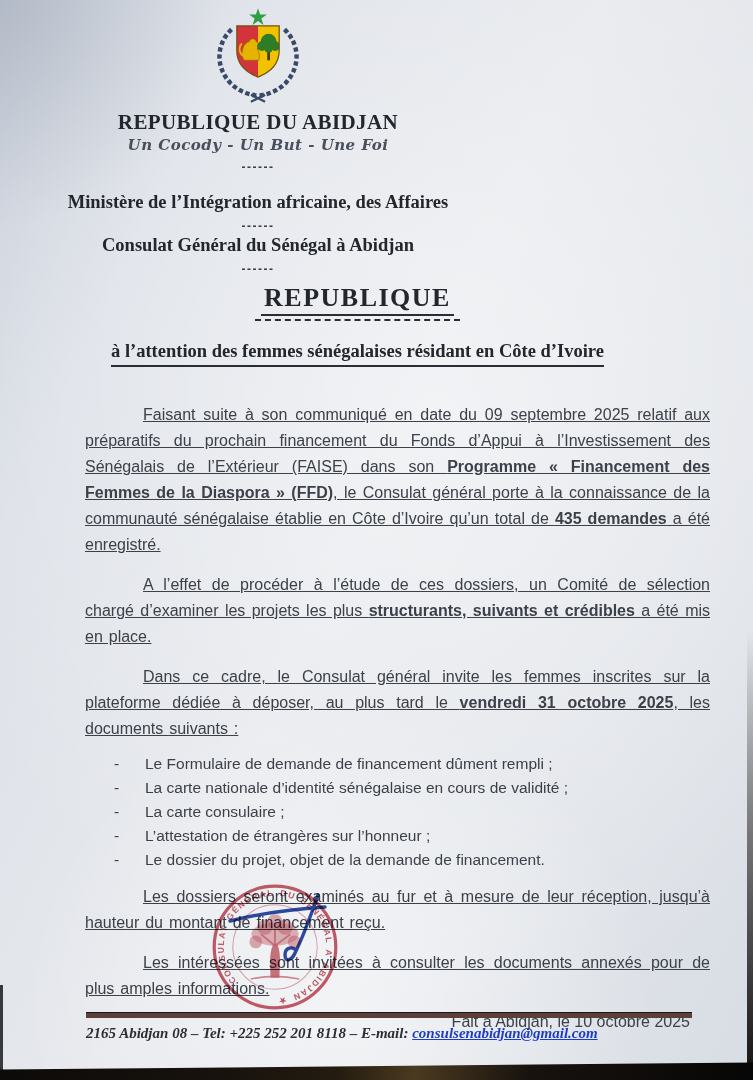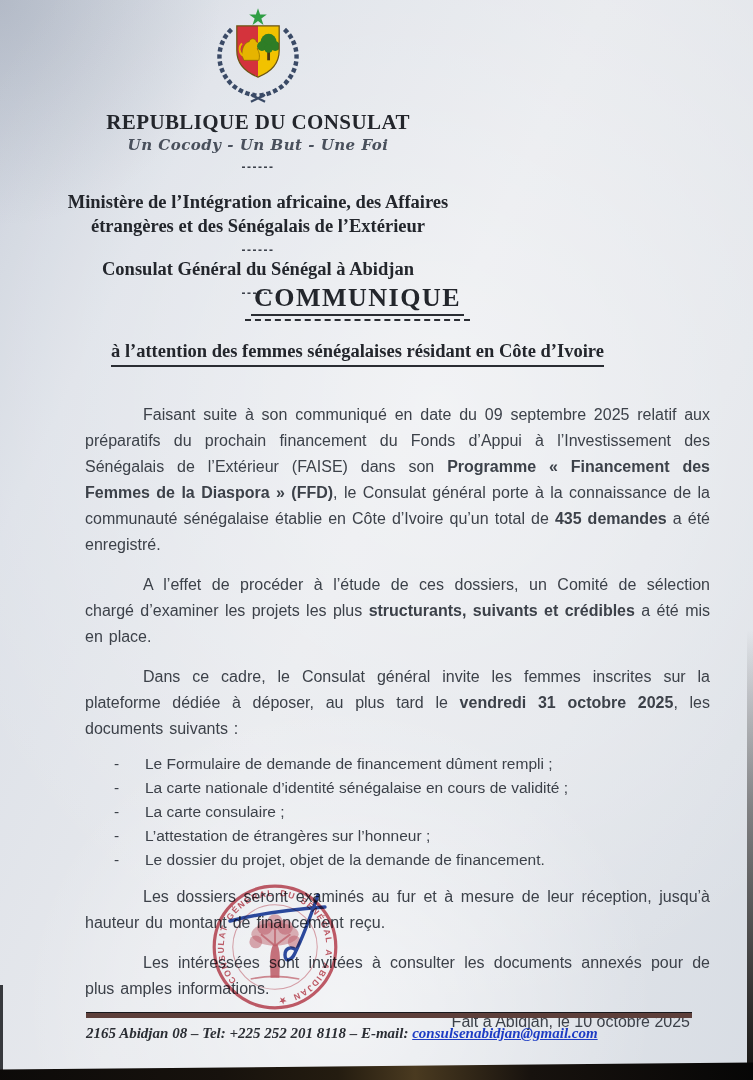--- a/index.html
+++ b/index.html
@@ -26,21 +26,21 @@
   .title-wrap{display:inline-block;}
   .title{display:inline-block;font:700 26px/1.1 "Liberation Serif",serif;letter-spacing:1.5px;color:#23262c;
          border-bottom:2.5px solid #2a2d33;padding:0 3px 1px;}
   .title-dashes{height:0;border-bottom:2.5px dashed #2a2d33;margin:3px -6px 0;}
   .subtitle-row{position:absolute;top:340px;left:60px;width:595px;text-align:center;}
   .subtitle{display:inline-block;font:700 18.5px/1.25 "Liberation Serif",serif;color:#23262c;
             border-bottom:2px solid #2a2d33;padding-bottom:2px;}
   
   .body-block{position:absolute;top:402px;left:85px;width:625px;}
   .body-block p{margin:0 0 14px;font:16px/26px "Liberation Sans",sans-serif;text-align:justify;
-                text-indent:58px;color:#3c4149;word-spacing:1.5px;}
+                text-indent:58px;color:#3c4149;word-spacing:1.5px;text-decoration:underline;}
   .body-block p.tight{margin-bottom:10px;}
   ul.docs{list-style:none;margin:2px 0 12px;padding:0;}
   ul.docs li{position:relative;padding-left:60px;font:15.5px/24px "Liberation Sans",sans-serif;color:#3c4149;}
   ul.docs .dash{position:absolute;left:29px;top:0;}
   .date-row{text-align:right;padding-right:20px;font:16px/20px "Liberation Sans",sans-serif;color:#3c4149;margin-top:10px;}
   
   .stamp{position:absolute;left:211px;top:883px;width:128px;height:128px;mix-blend-mode:multiply;opacity:.93;}
   .signature{position:absolute;left:198px;top:880px;width:150px;height:92px;mix-blend-mode:multiply;}
   
   .footer{position:absolute;left:86px;top:1012px;width:606px;}
@@ -81,35 +81,34 @@
         <path d="M43,56 C38,52 38,45 42,42" fill="none" stroke="#e6b400" stroke-width="2"></path>
 
         <rect x="70.4" y="47" width="3.2" height="14" fill="#4c3a10"></rect>
         <circle cx="72" cy="40" r="9" fill="#2e7d26"></circle>
         <circle cx="64.5" cy="45" r="5.5" fill="#2e7d26"></circle>
         <circle cx="79.5" cy="45" r="5.5" fill="#2e7d26"></circle>
         <circle cx="72" cy="48" r="4.5" fill="#2e7d26"></circle>
       </g>
       <path d="M36,22 h48 v28 c0,16 -11,25 -24,30 c-13,-5 -24,-14 -24,-30 z" fill="none" stroke="#6b5412" stroke-width="1.4"></path>
     </svg>
-    <div class="republic">REPUBLIQUE DU CONSULAT</div>
+    <div class="republic">REPUBLIQUE DU ABIDJAN</div>
     <div class="motto">Un Cocody - Un But - Une Foi</div>
     <div class="sep">------</div>
     <div class="ministry">
       <div>Ministère de l’Intégration africaine, des Affaires</div>
-      <div>étrangères et des Sénégalais de l’Extérieur</div>
     </div>
     <div class="sep">------</div>
     <div class="consulate">Consulat Général du Sénégal à Abidjan</div>
     <div class="sep">------</div>
   </div>
 
   <div class="title-row">
     <div class="title-wrap">
-      <div class="title">COMMUNIQUE</div>
+      <div class="title">REPUBLIQUE</div>
       <div class="title-dashes"></div>
     </div>
   </div>
   <div class="subtitle-row">
     <div class="subtitle">à l’attention des femmes sénégalaises résidant en Côte d’Ivoire</div>
   </div>
 
   <div class="body-block">
     <p><span>Faisant suite à son communiqué en date du 09 septembre 2025 relatif aux préparatifs du prochain financement du Fonds d’Appui à l’Investissement des Sénégalais de l’Extérieur (FAISE) dans son </span><span class="b">Programme « Financement des Femmes de la Diaspora » (FFD)</span><span>, le Consulat général porte à la connaissance de la communauté sénégalaise établie en Côte d’Ivoire qu’un total de </span><span class="b">435 demandes</span><span> a été enregistré.</span></p>
     <p><span>A l’effet de procéder à l’étude de ces dossiers, un Comité de sélection chargé d’examiner les projets les plus </span><span class="b">structurants, suivants et crédibles</span><span> a été mis en place.</span></p>

